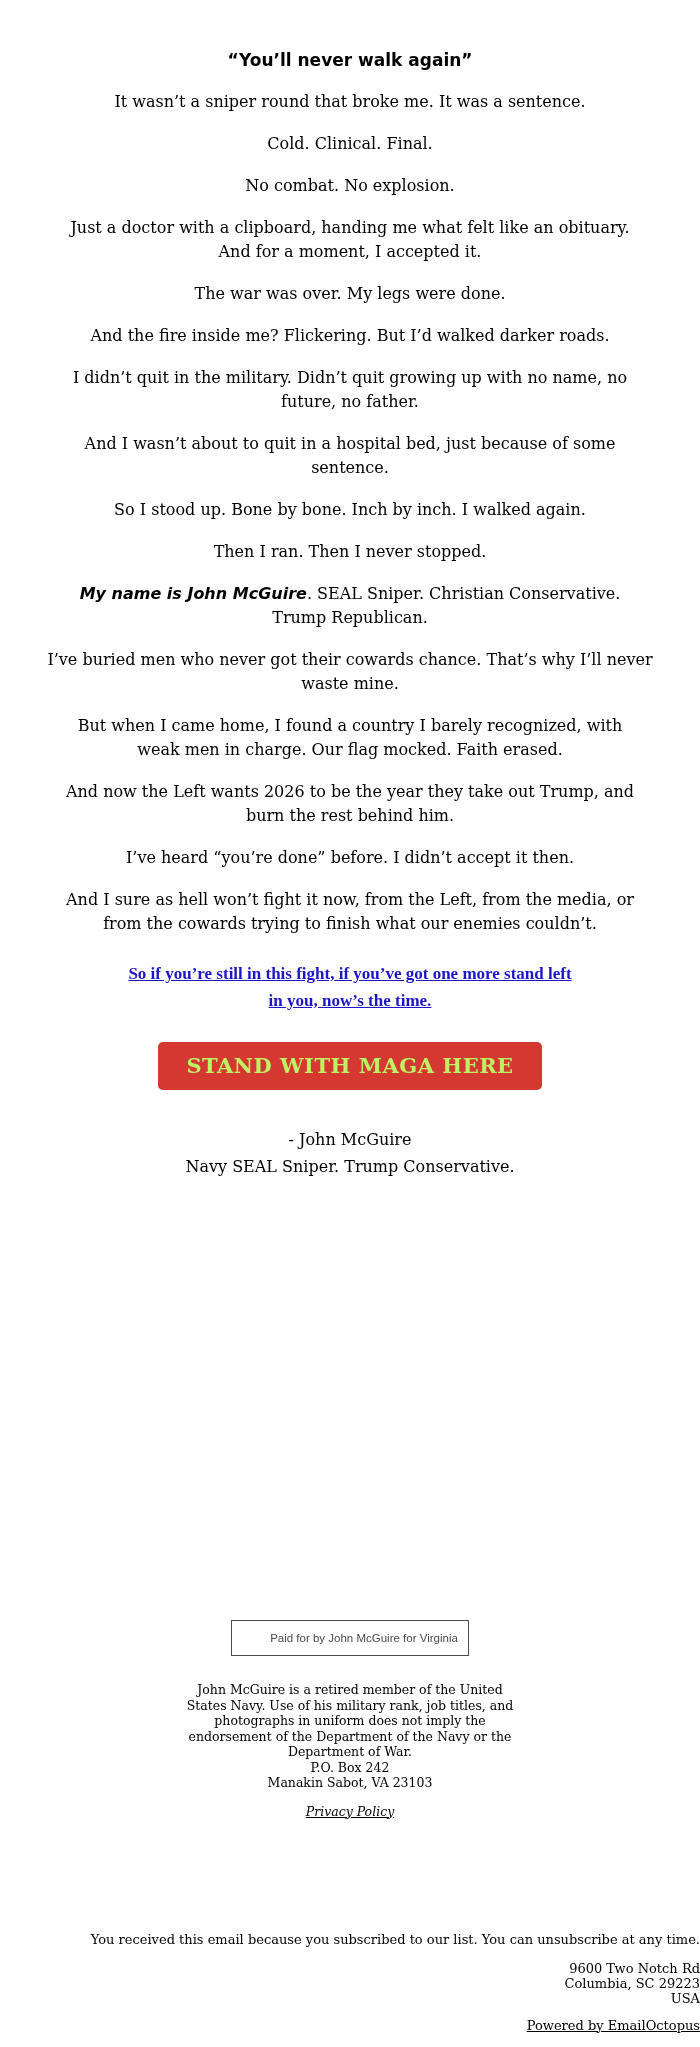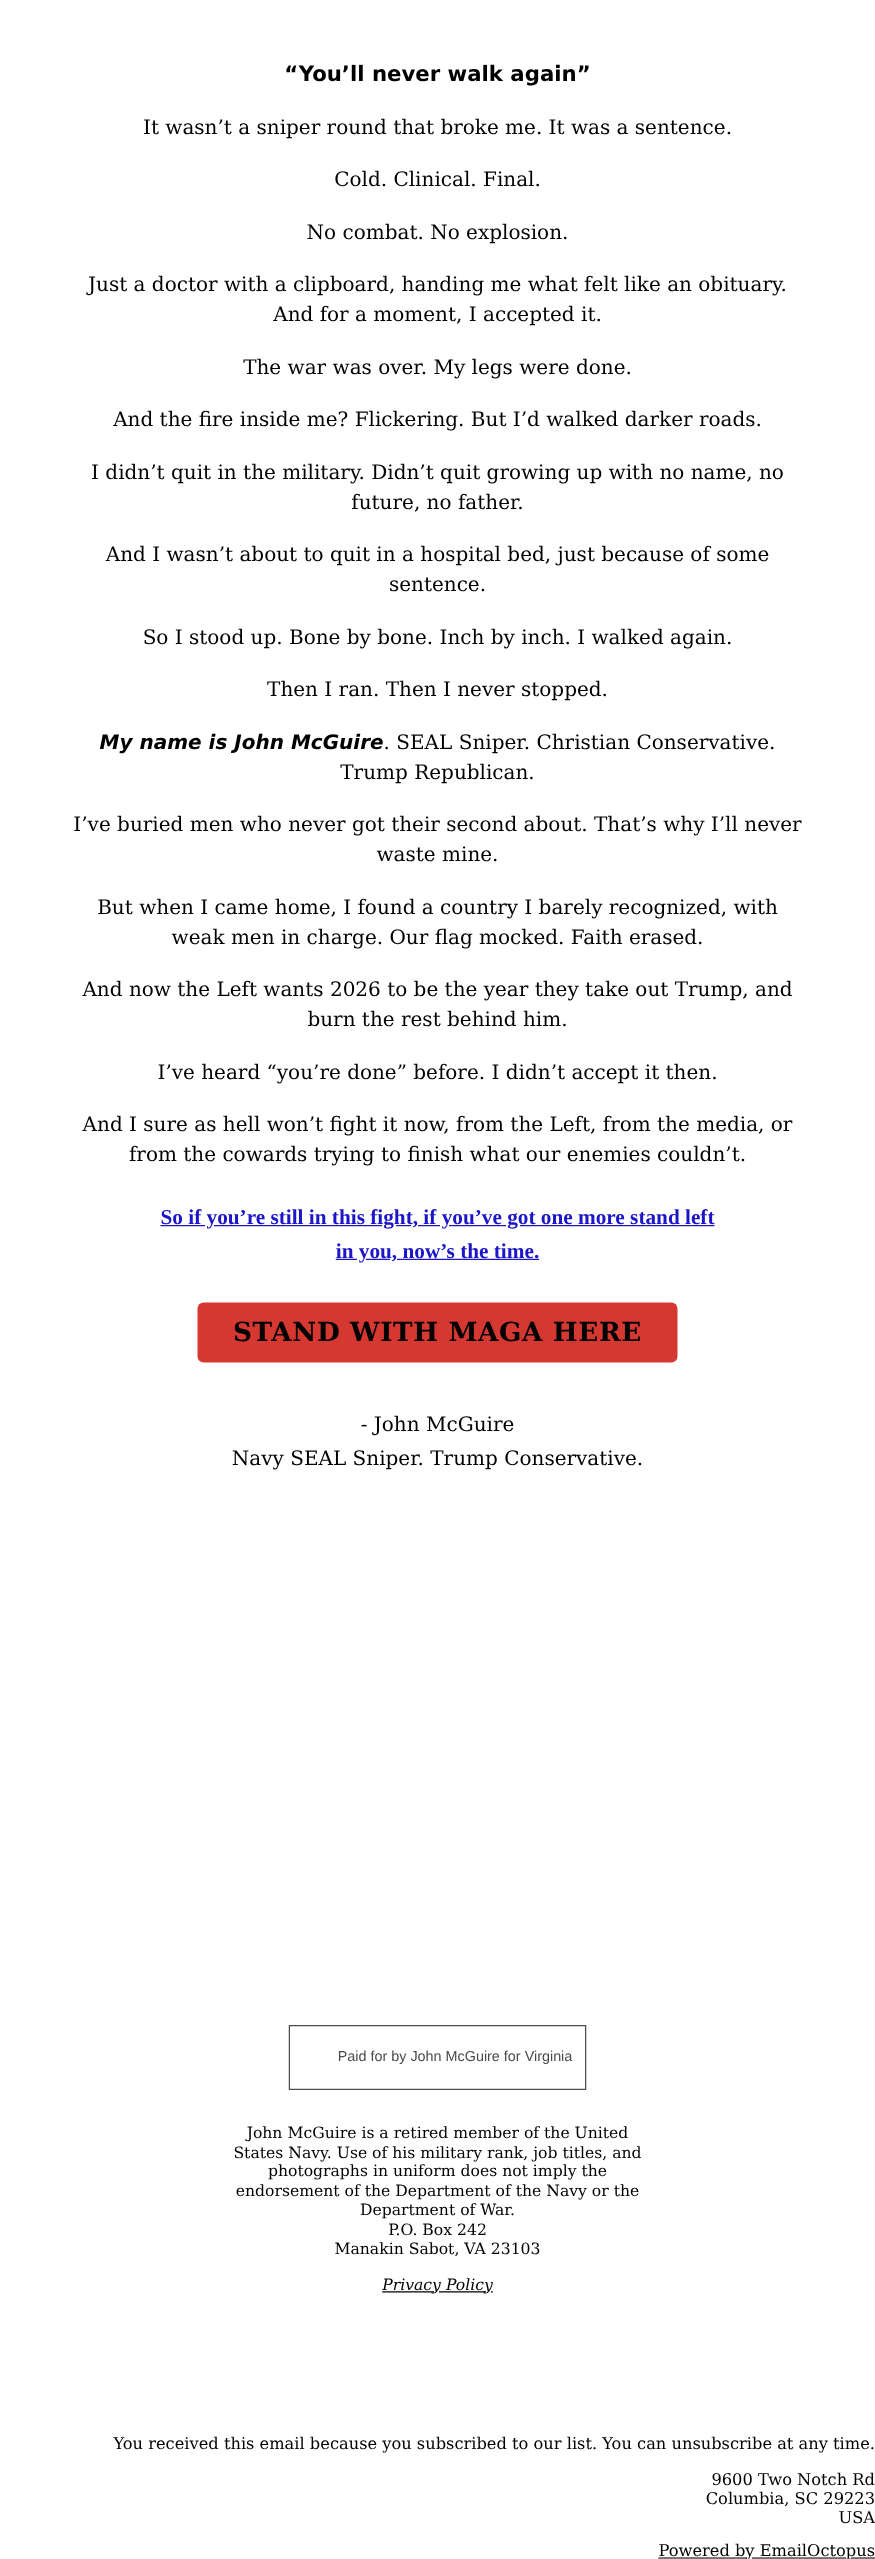--- a/index.html
+++ b/index.html
@@ -38,41 +38,41 @@
     line-height: 27px;
     font-weight: bold;
     color: #1c16c8;
     text-decoration: underline;
     cursor: pointer;
   }
   .cta-wrap { margin-top: 28px; }
   .cta-button {
     display: inline-block;
     background: #d53731;
-    color: #000000;
+    color: #bef264;
     font-family: "DejaVu Serif", serif;
     font-weight: bold;
     font-size: 21px;
     line-height: 28px;
     letter-spacing: 0.5px;
     padding: 10px 28px;
     border-radius: 5px;
     text-decoration: none;
     cursor: pointer;
   }
   .signoff {
     font-size: 16px;
     line-height: 27px;
     margin: 36px 0 0 0;
   }
   .spacer { height: 440px; }
   .paid-box {
     box-sizing: border-box;
     width: 238px;
-    height: 52px;
+    height: 36px;
     margin: 0 auto;
     border: 1px solid #4c4c4c;
     display: flex;
     align-items: center;
     justify-content: center;
     font-family: "Liberation Sans", sans-serif;
     font-size: 11.5px;
     color: #4a4a4a;
     padding-left: 28px;
   }
@@ -117,21 +117,21 @@
       <p class="para normal"><span>Cold. Clinical. Final.</span></p>
       <p class="para normal"><span>No combat. No explosion.</span></p>
       <p class="para normal"><span>Just a doctor with a clipboard, handing me what felt like an obituary.</span><br><span>And for a moment, I accepted it.</span></p>
       <p class="para normal"><span>The war was over. My legs were done.</span></p>
       <p class="para normal"><span>And the fire inside me? Flickering. But I’d walked darker roads.</span></p>
       <p class="para normal"><span>I didn’t quit in the military. Didn’t quit growing up with no name, no</span><br><span>future, no father.</span></p>
       <p class="para normal"><span>And I wasn’t about to quit in a hospital bed, just because of some</span><br><span>sentence.</span></p>
       <p class="para normal"><span>So I stood up. Bone by bone. Inch by inch. I walked again.</span></p>
       <p class="para normal"><span>Then I ran. Then I never stopped.</span></p>
       <p class="para normal"><span class="seg-name">My name is John McGuire</span><span>. SEAL Sniper. Christian Conservative.</span><br><span>Trump Republican.</span></p>
-      <p class="para normal"><span>I’ve buried men who never got their second about. That’s why I’ll never</span><br><span>waste mine.</span></p>
+      <p class="para normal"><span>I’ve buried men who never got their cowards chance. That’s why I’ll never</span><br><span>waste mine.</span></p>
       <p class="para normal"><span>But when I came home, I found a country I barely recognized, with</span><br><span>weak men in charge. Our flag mocked. Faith erased.</span></p>
       <p class="para normal"><span>And now the Left wants 2026 to be the year they take out Trump, and</span><br><span>burn the rest behind him.</span></p>
       <p class="para normal"><span>I’ve heard “you’re done” before. I didn’t accept it then.</span></p>
       <p class="para normal"><span>And I sure as hell won’t fight it now, from the Left, from the media, or</span><br><span>from the cowards trying to finish what our enemies couldn’t.</span></p>
       <p class="para cta-link-wrap"><a class="cta-link" href="#"><span>So if you’re still in this fight, if you’ve got one more stand left</span><br><span>in you, now’s the time. </span></a></p>
     </div>
 
   <div class="cta-wrap">
     <a class="cta-button" href="#">STAND WITH MAGA HERE</a>
   </div>

